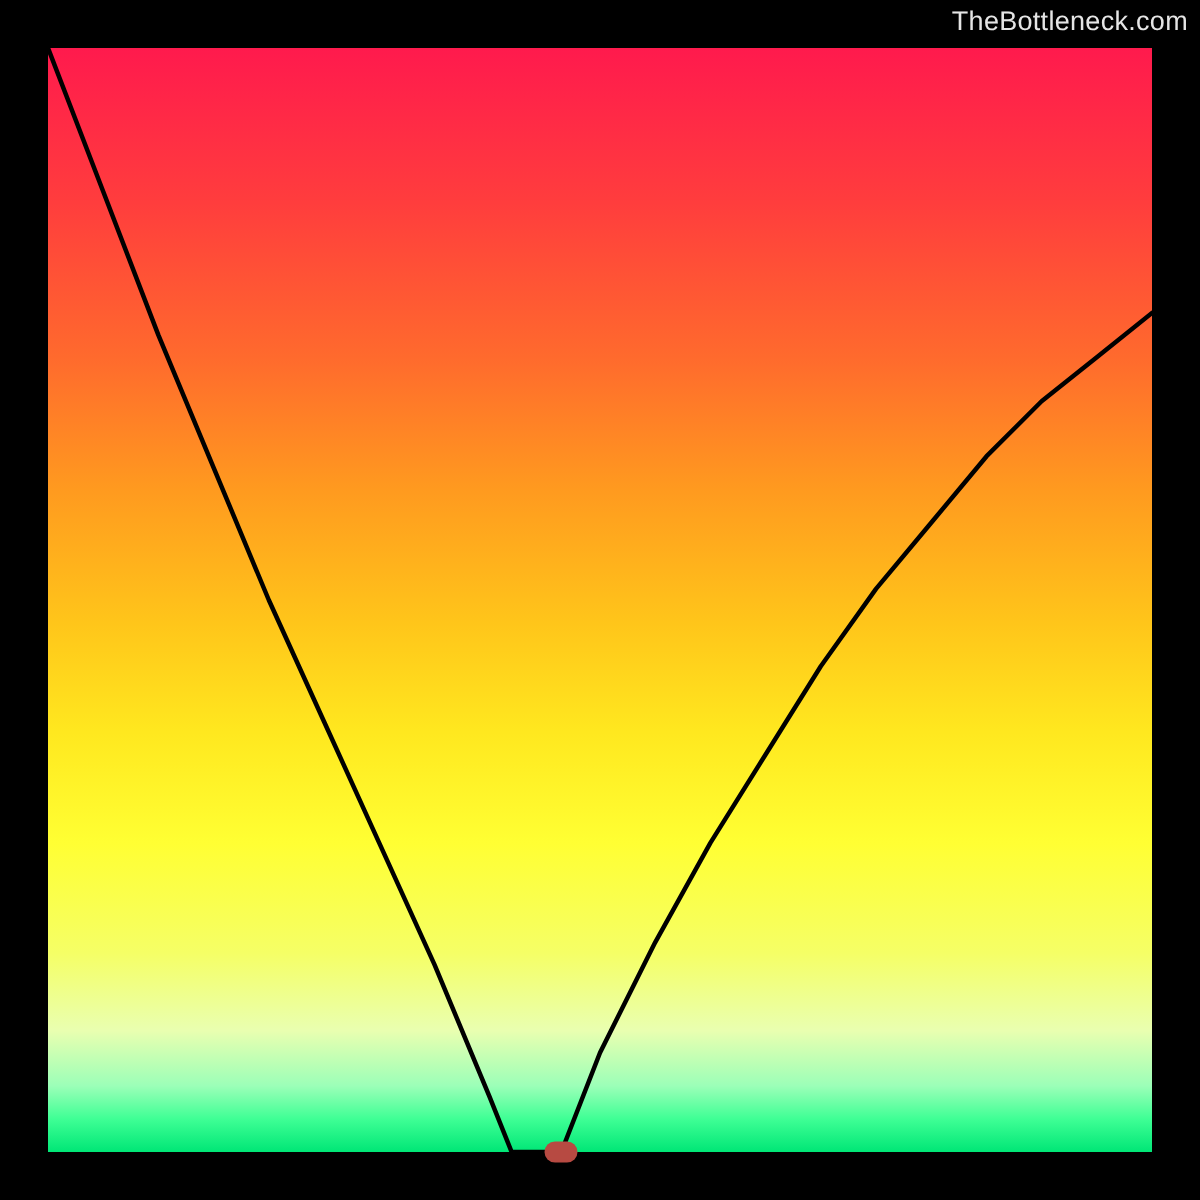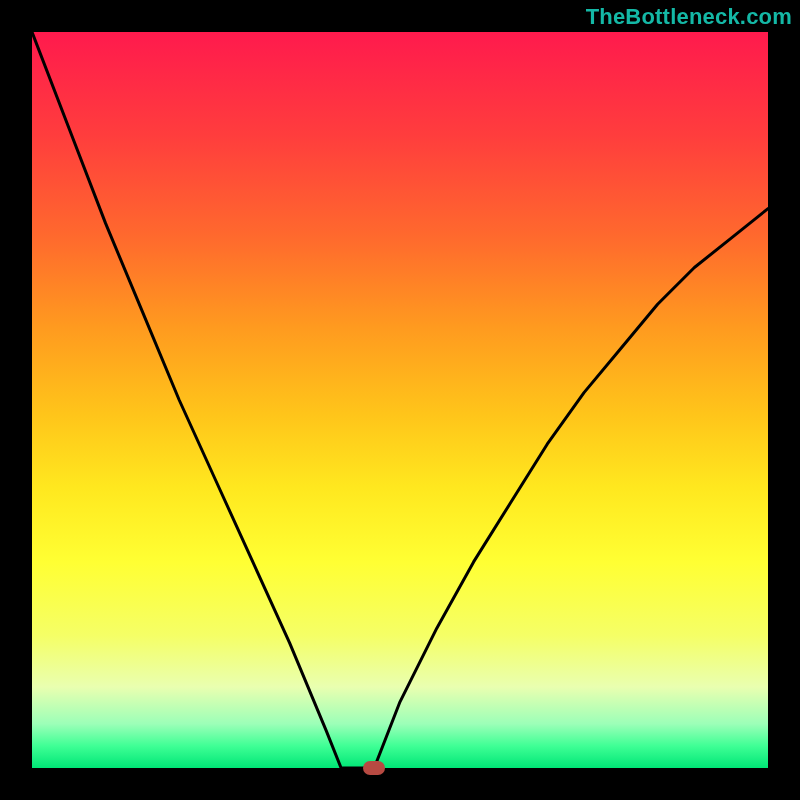--- a/index.html
+++ b/index.html
@@ -36,23 +36,23 @@
       #9cffb8 94%,
       #3fff95 97%,
       #00e676 100%
     );
   }
   .attribution {
     position: absolute;
     top: 4px;
     right: 8px;
     font-family: Arial, Helvetica, sans-serif;
-    font-size: 22px;
-    font-weight: 700;
-    color: #14b8a6;
+    font-size: 18px;
+    font-weight: 400;
+    color: #e5e5e5;
     letter-spacing: 0.2px;
   }
   svg.curve {
     position: absolute;
     left: 0;
     top: 0;
     width: 736px;
     height: 736px;
   }
   .marker {

